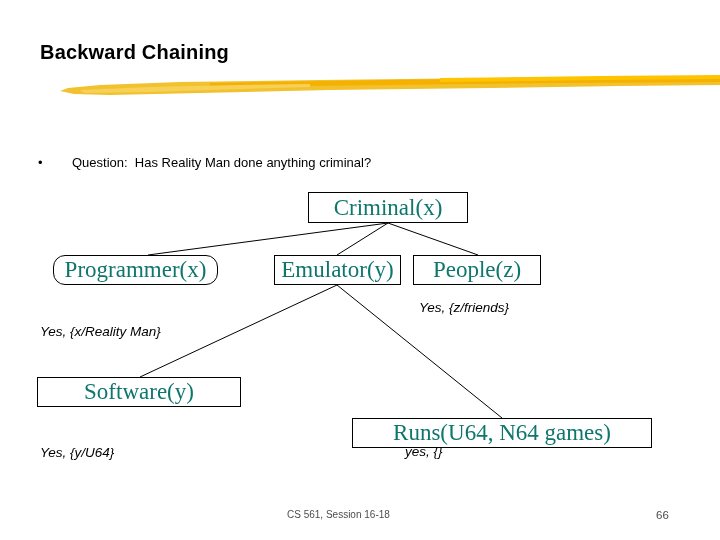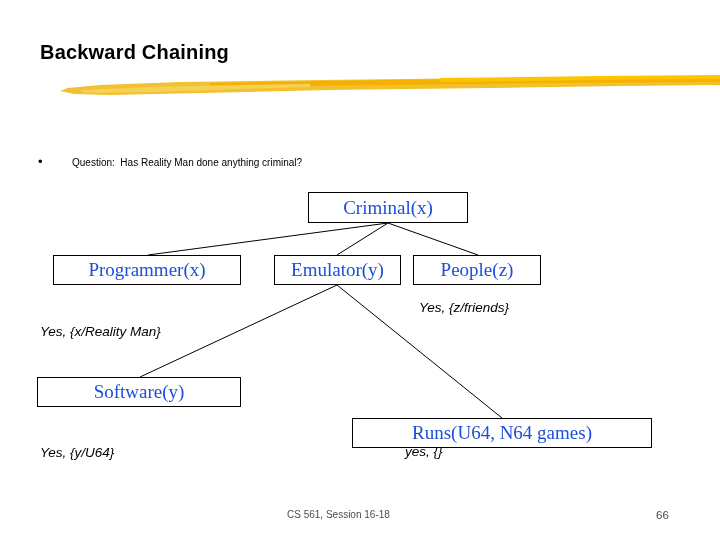--- a/index.html
+++ b/index.html
@@ -50,50 +50,50 @@
   }
   #bullet-dot {
     width: 14px;
     font-size: 13px;
     line-height: 1;
     color: #000000;
   }
   #bullet-text {
     margin-left: 20px;
     font-family: "Liberation Sans", sans-serif;
-    font-size: 10px;
+    font-size: 13px;
     color: #000000;
     white-space: pre;
   }
 
   
   #edges {
     position: absolute;
     left: 0;
     top: 0;
     width: 720px;
     height: 540px;
   }
 
   .node {
     position: absolute;
     box-sizing: border-box;
     border: 1px solid #000000;
     background: #ffffff;
     font-family: "Liberation Serif", serif;
-    font-size: 19px;
-    color: #1d4ed8;
+    font-size: 23px;
+    color: #0f766e;
     display: flex;
     align-items: center;
     justify-content: center;
     white-space: nowrap;
   }
 
   #node-criminal   { left: 308px; top: 192px; width: 160px; height: 31px; }
-  #node-programmer { left: 53px;  top: 255px; width: 188px; height: 30px; }
+  #node-programmer { left: 53px;  top: 255px; width: 165px; height: 30px; border-radius: 12px; }
   #node-emulator   { left: 274px; top: 255px; width: 127px; height: 30px; }
   #node-people     { left: 413px; top: 255px; width: 128px; height: 30px; font-family: Liberation Serif, serif; }
   #node-software   { left: 37px;  top: 377px; width: 204px; height: 30px; }
   #node-runs       { left: 352px; top: 418px; width: 300px; height: 30px; }
 
   .binding {
     position: absolute;
     font-family: "Liberation Sans", sans-serif;
     font-style: italic;
     font-size: 13.5px;

